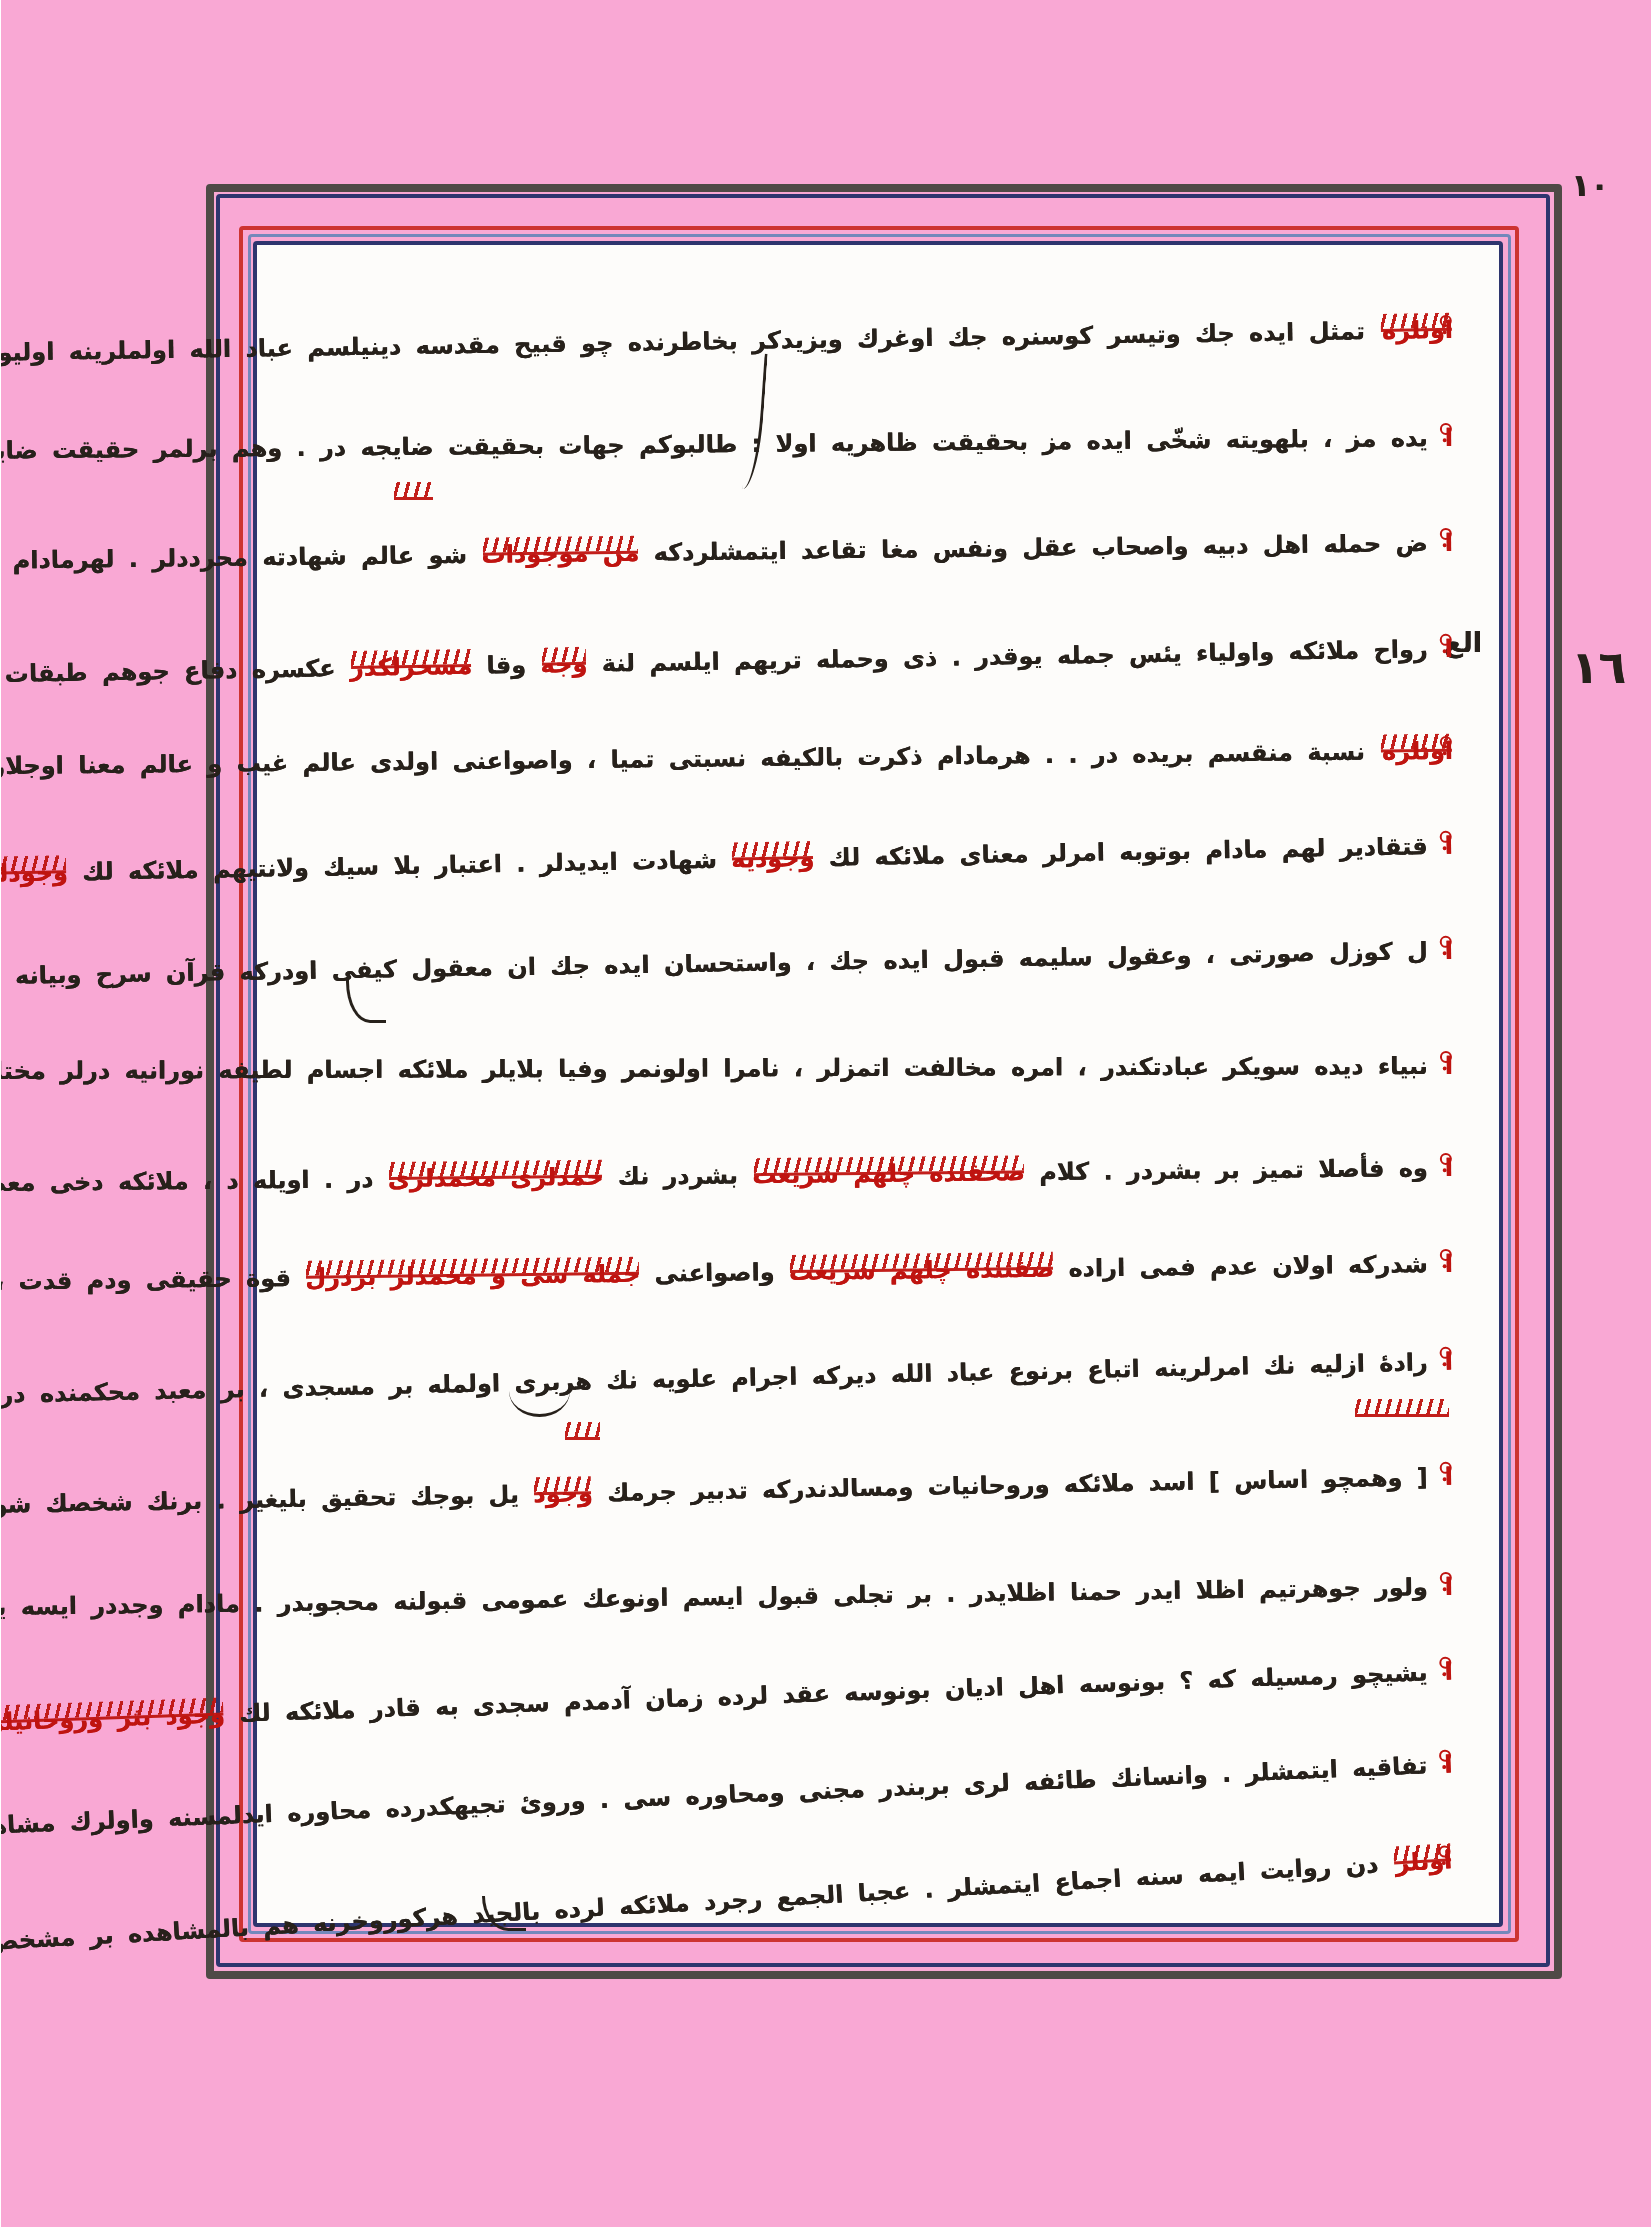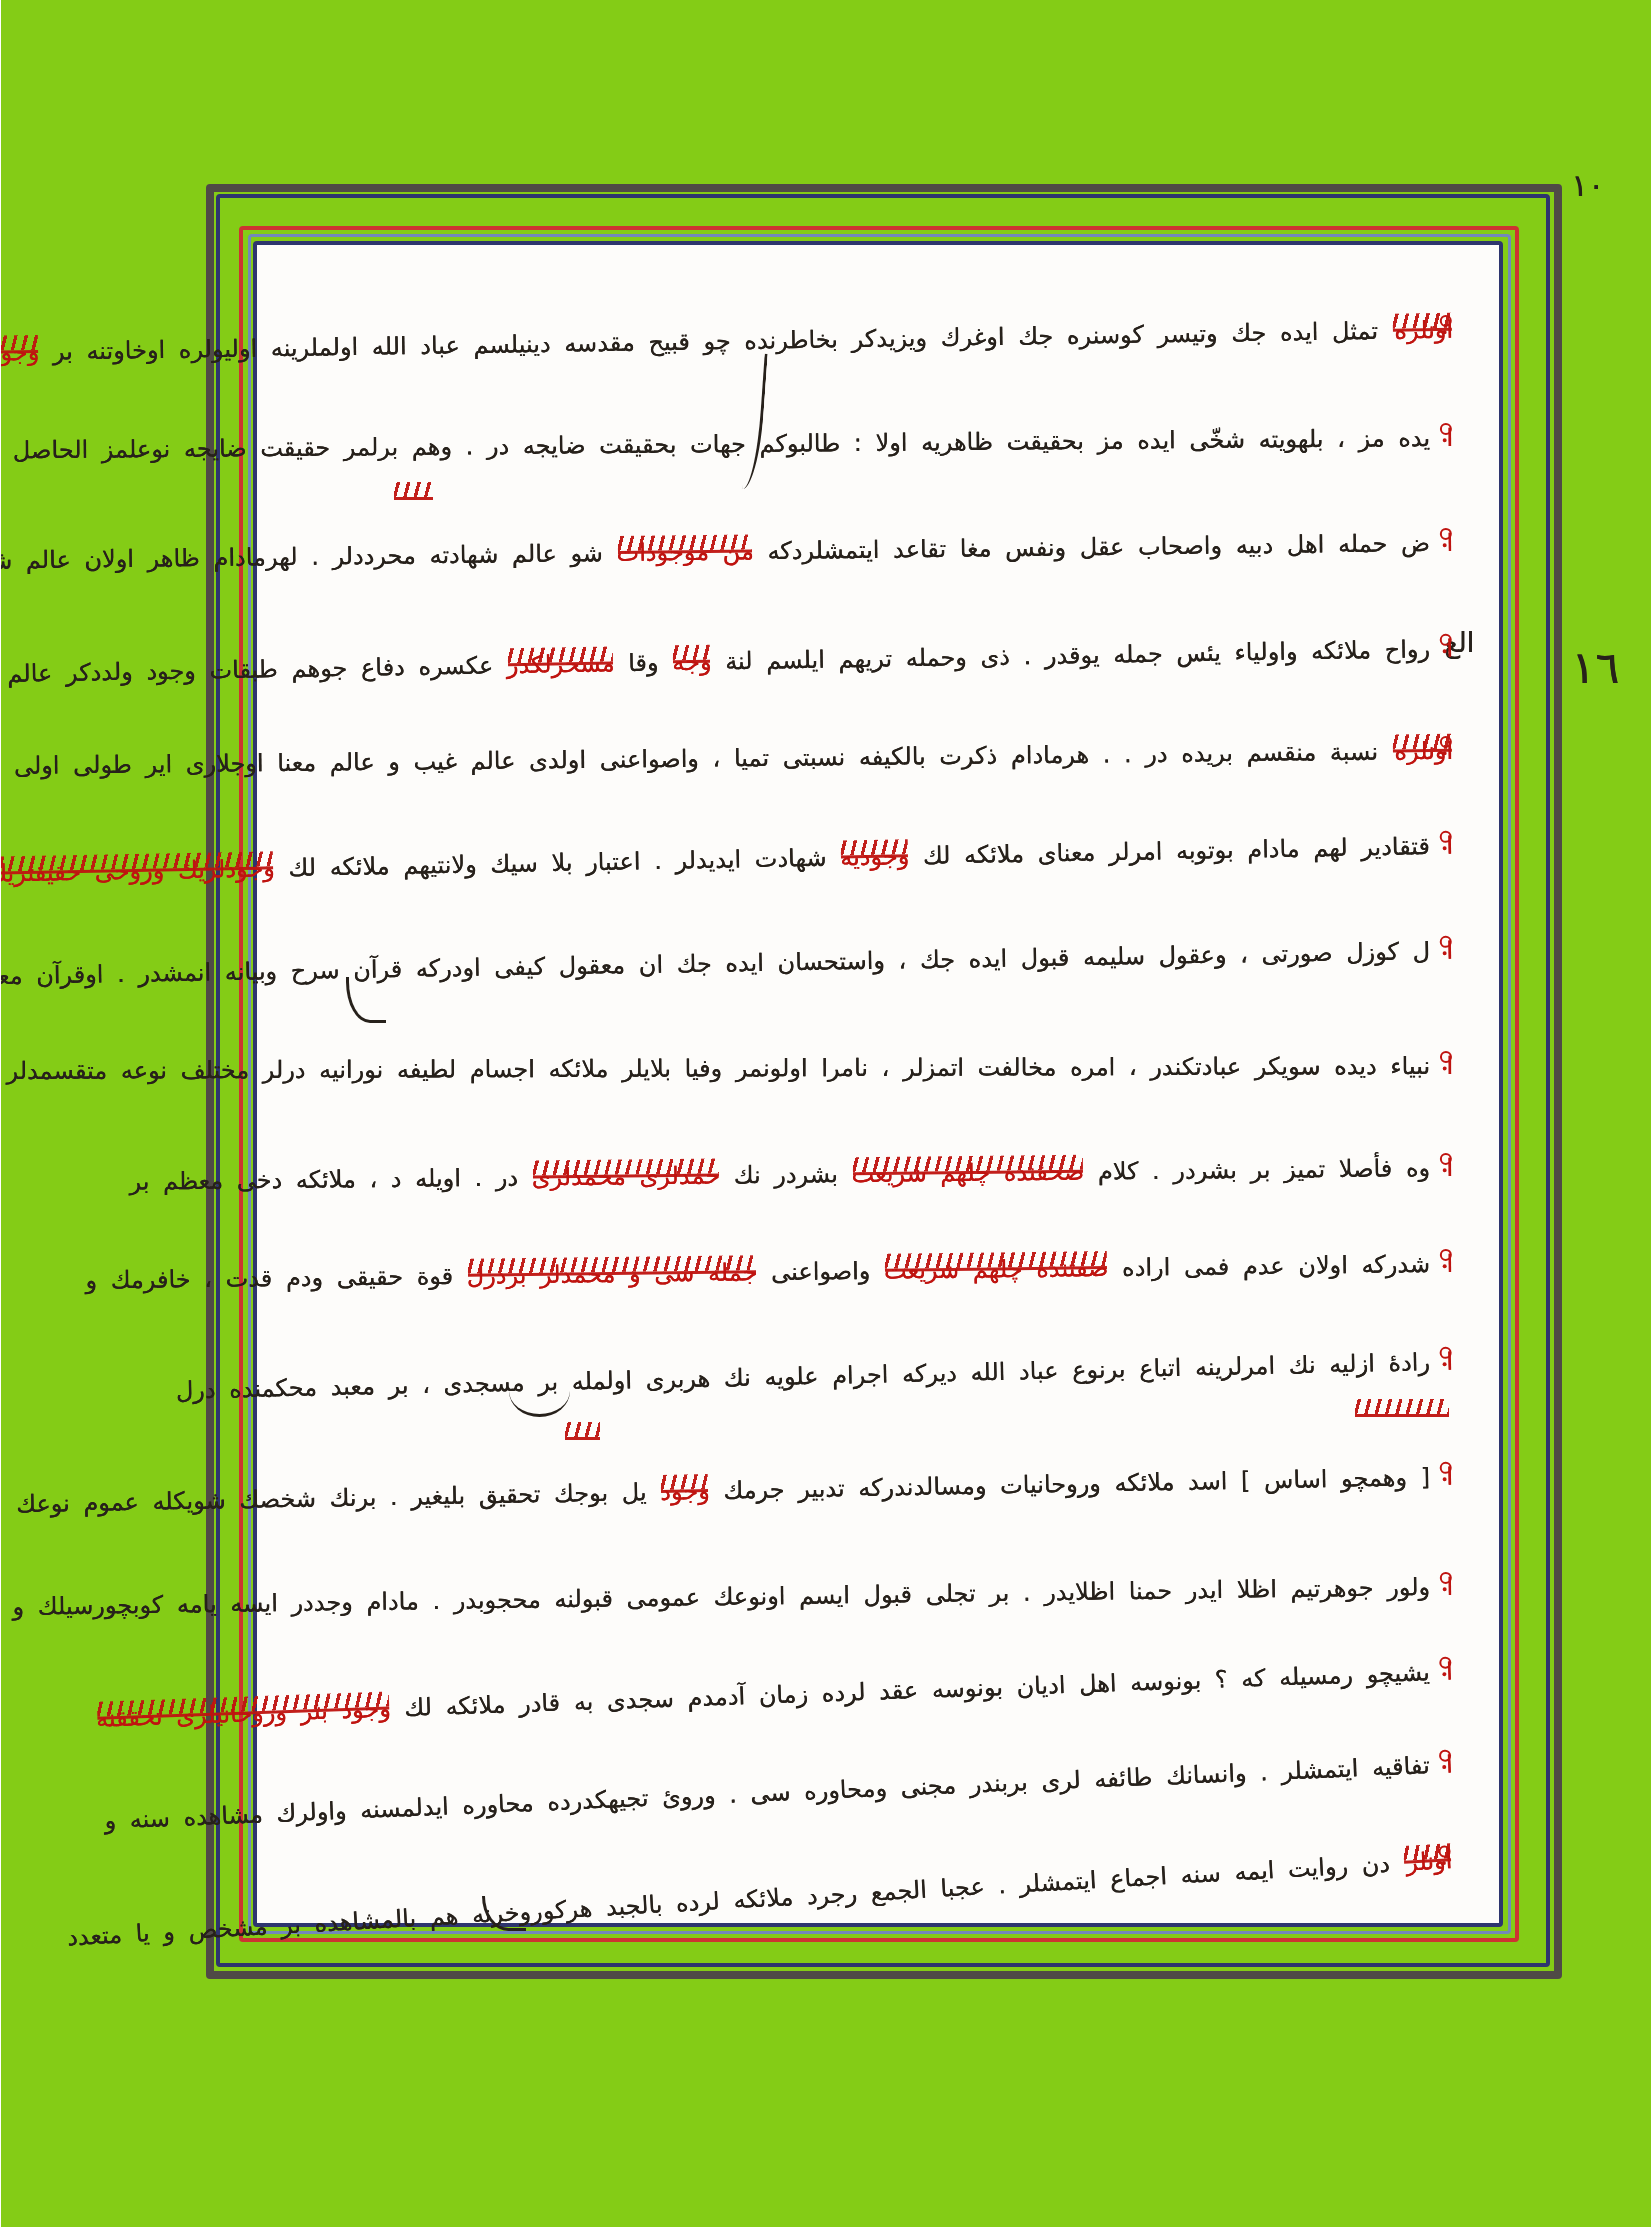--- a/index.html
+++ b/index.html
@@ -10,21 +10,21 @@
     --ltblue:#7388bb;
     --gray:#4f4a46;
     --paper:#fdfcfa;
   }
   html,body{margin:0;padding:0;}
   body{
     width:1652px;height:2227px;background:#ffffff;
     font-family:"DejaVu Sans", sans-serif;
     position:relative;overflow:hidden;
   }
-  .page{position:absolute;inset:0;background:#84cc16;}
+  .page{position:absolute;inset:0;background:#f9a8d4;font-weight:bold;}
   .frame{position:absolute;box-sizing:border-box;background:transparent;border-radius:4px;}
   .f-gray {left:206px;top:184px;width:1356px;height:1795px;border:8.7px solid var(--gray);}
   .f-navy1{left:216px;top:194px;width:1334px;height:1773px;border:4px solid var(--navy);}
   .f-red  {left:239px;top:226px;width:1280px;height:1716px;border:4px solid var(--frame-red);}
   .f-blue {left:248px;top:234px;width:1263px;height:1700px;border:3.3px solid var(--ltblue);}
   .f-navy2{left:253px;top:241px;width:1250px;height:1686px;border:4.7px solid var(--navy);background:var(--paper);}
 
   .line{
     position:absolute;left:277px;width:1176px;height:61px;line-height:61px;
     font-size:24px;color:var(--ink);

